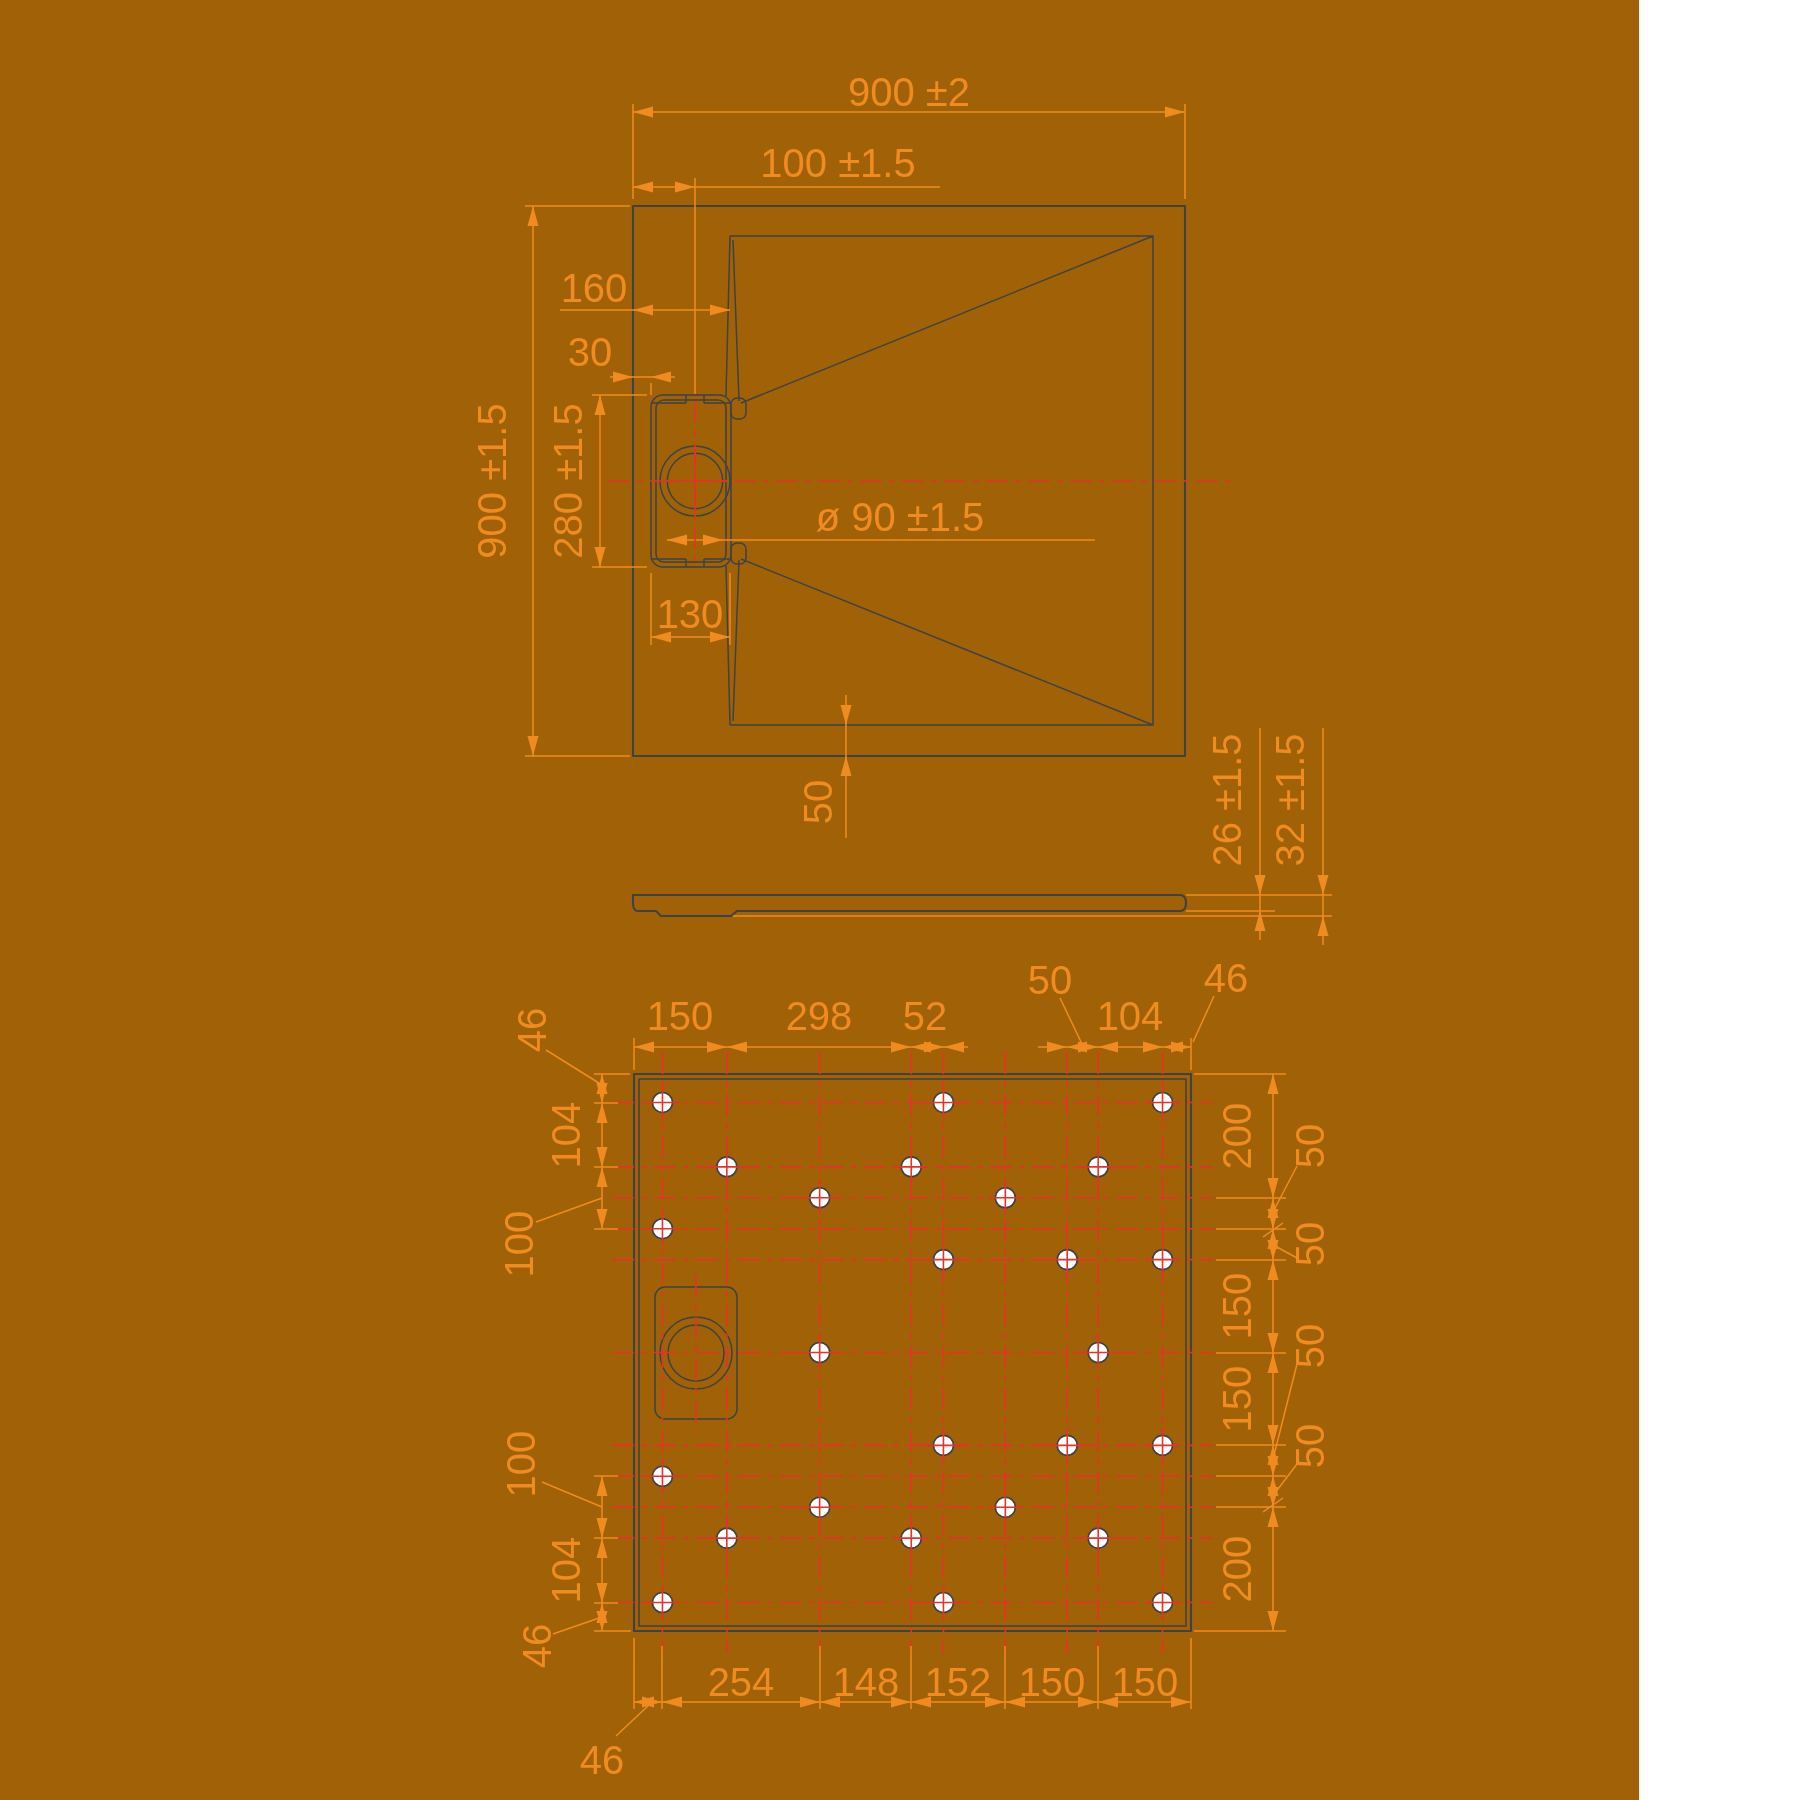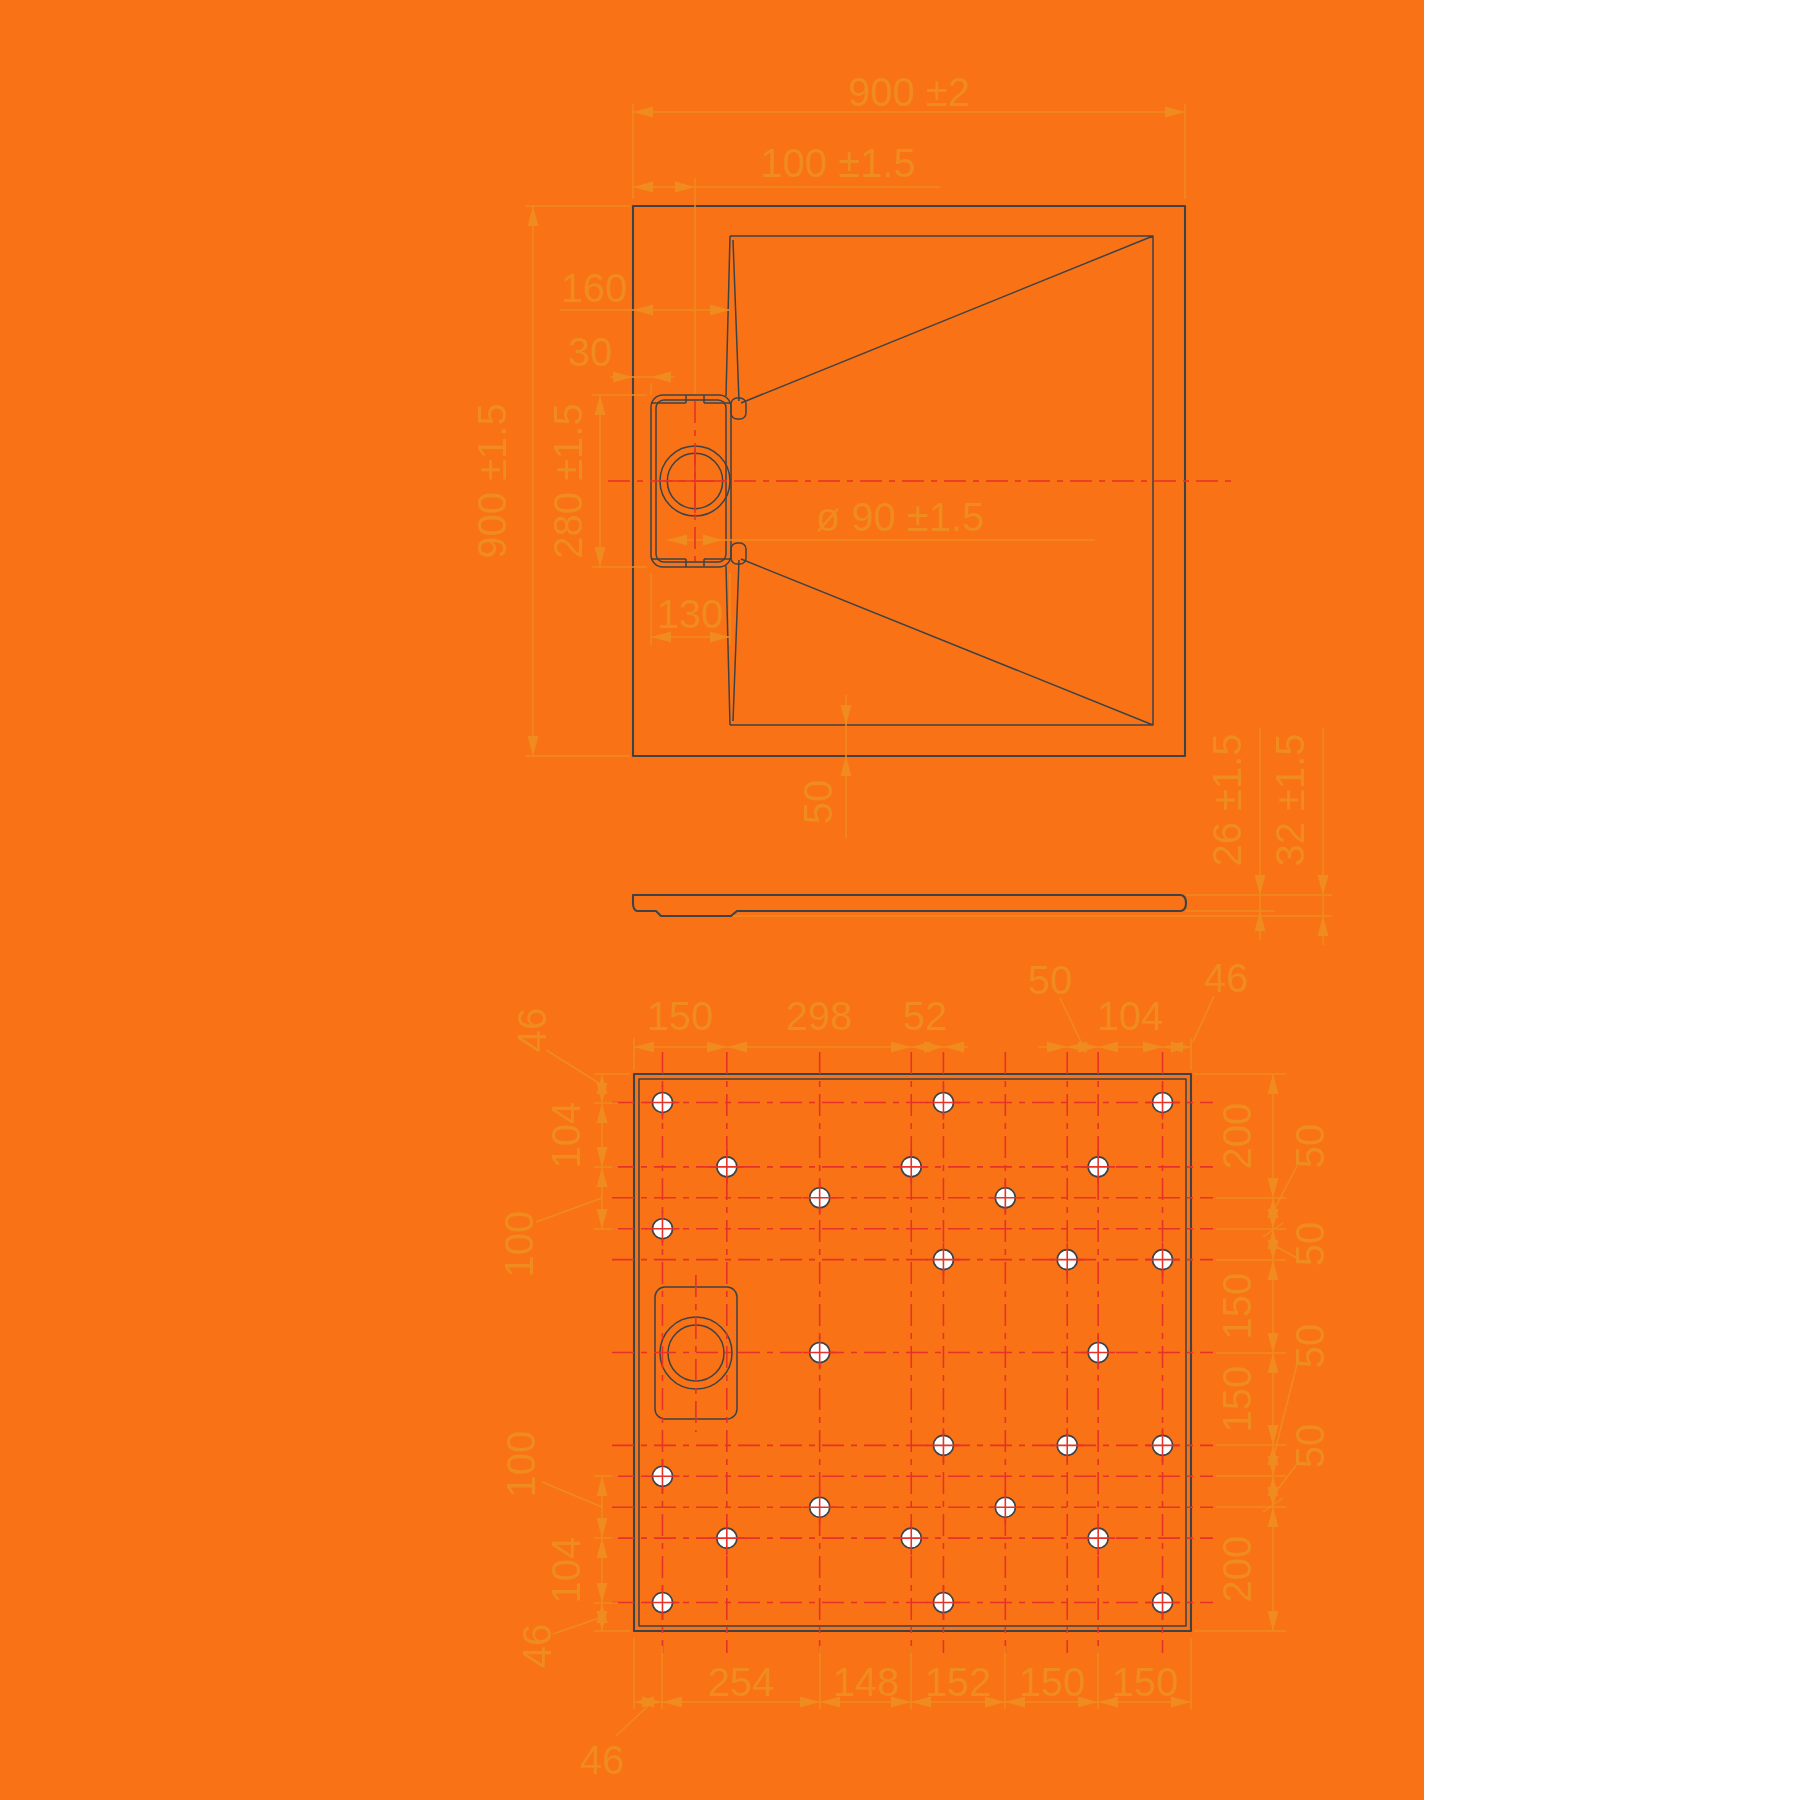--- a/index.html
+++ b/index.html
@@ -1,17 +1,17 @@
 <!DOCTYPE html>
 <html style="--dim: #ef8b1f; --cl: #e63229; --line: #3d4247;"><head>
 <meta charset="utf-8">
 <style>
   :root{ --dim:#ef8b1f; --cl:#e63229; --line:#3d4247; }
   html,body{margin:0;padding:0;background:#fff;}
-  .canvas{position:relative;width:1424px;height:1800px;background:#f97316;overflow:hidden;}
+  .canvas{position:relative;width:1639px;height:1800px;background:#a16207;overflow:hidden;}
   svg{position:absolute;left:0;top:0;}
   .outline{stroke:var(--line);fill:none;stroke-width:1.5;stroke-linejoin:round;}
   .thick{stroke-width:2.1;}
   .diml{stroke:var(--dim);fill:none;stroke-width:1.5;}
   .cl{stroke:var(--cl);fill:none;stroke-width:1.6;}
   .cl-dash{stroke-dasharray:22 7 6 7;}
   .hole{fill:#fff;stroke:var(--line);stroke-width:1.6;}
   text{fill:var(--dim);font-family:"Liberation Sans","DejaVu Sans",sans-serif;
        font-size:40px;font-weight:500;text-anchor:middle;}
 </style>

